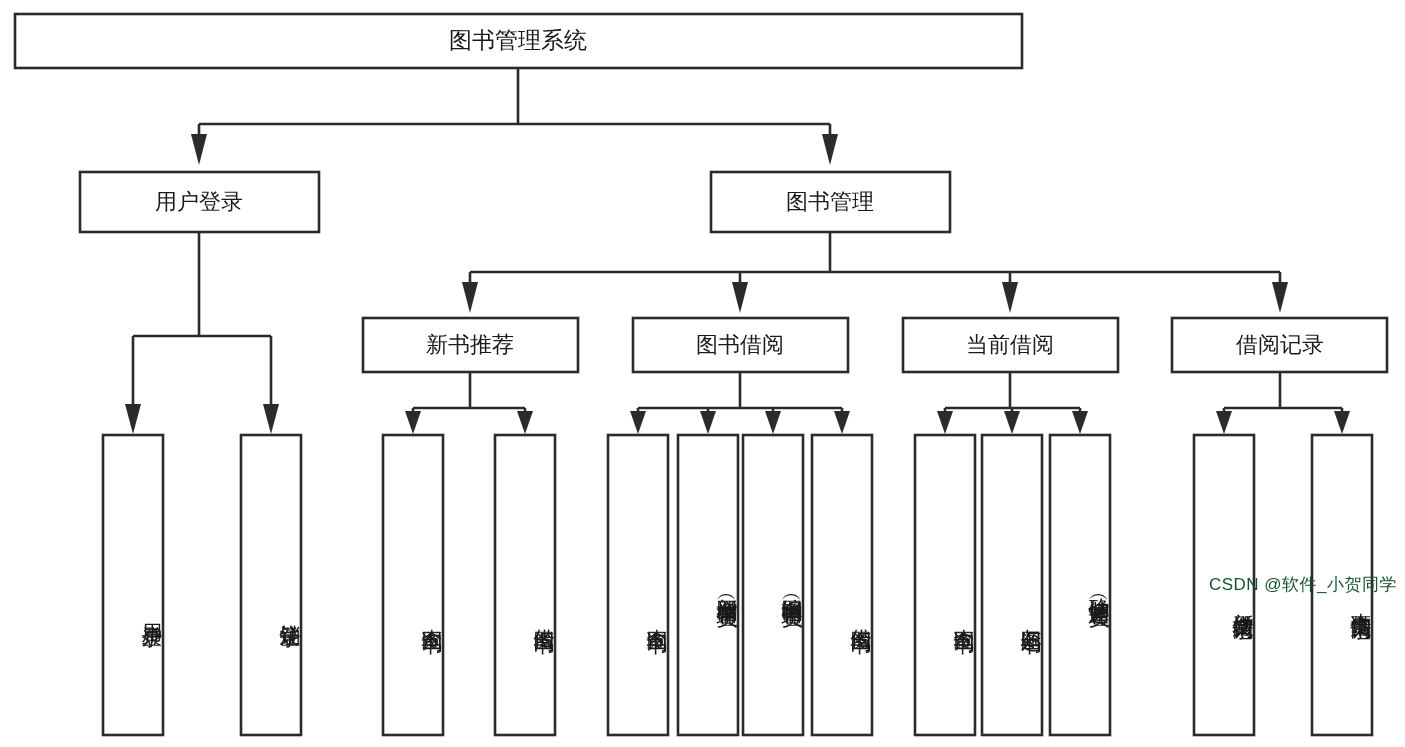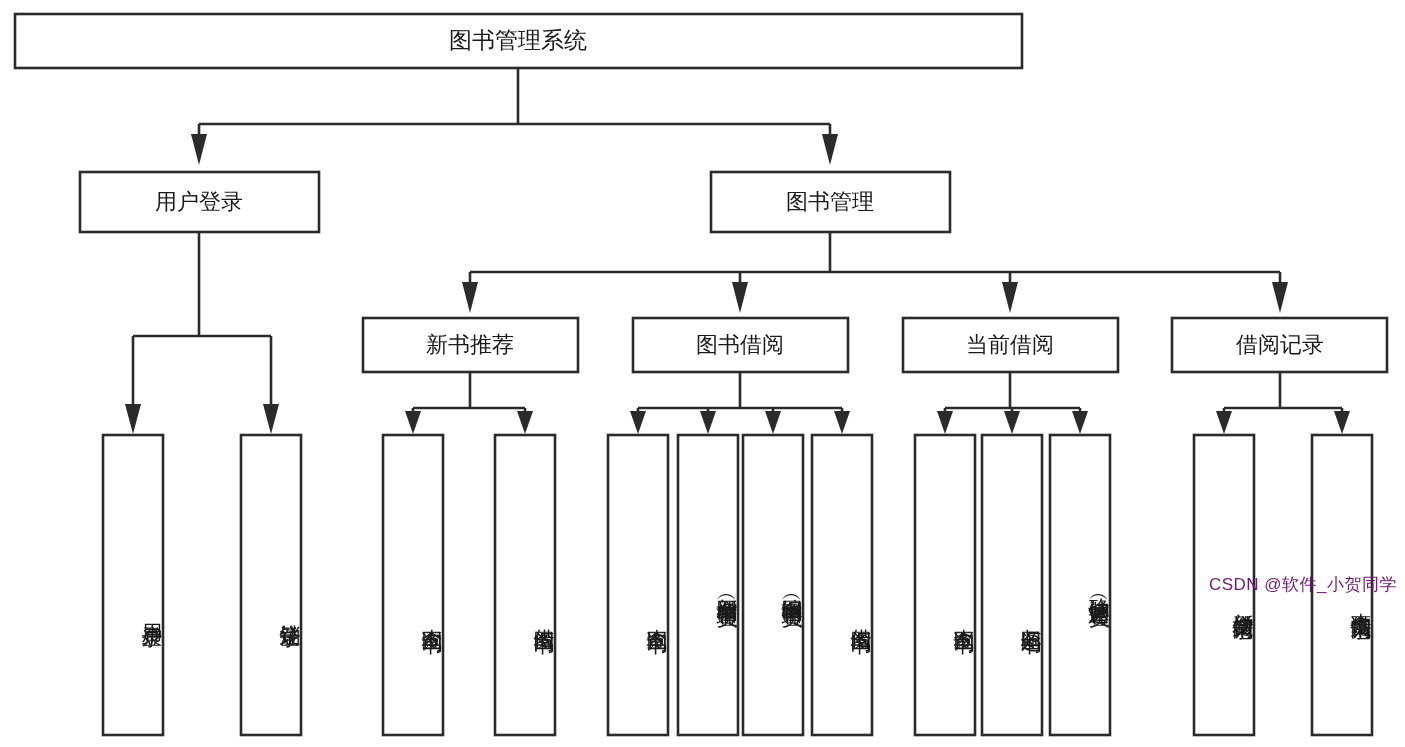--- a/index.html
+++ b/index.html
@@ -71,21 +71,21 @@
     justify-content: center;
     white-space: nowrap;
     pointer-events: none;
   }
   .watermark {
     position: absolute;
     right: 8px;
     bottom: 5px;
     font-family: "Liberation Sans", "DejaVu Sans", sans-serif;
     font-size: 17px;
-    color: #701a75;
+    color: #14532d;
     white-space: nowrap;
     letter-spacing: 0.5px;
     text-align: center;
   }
 </style>
 </head>
 <body>
 
 <div id="diagram-root">
 

